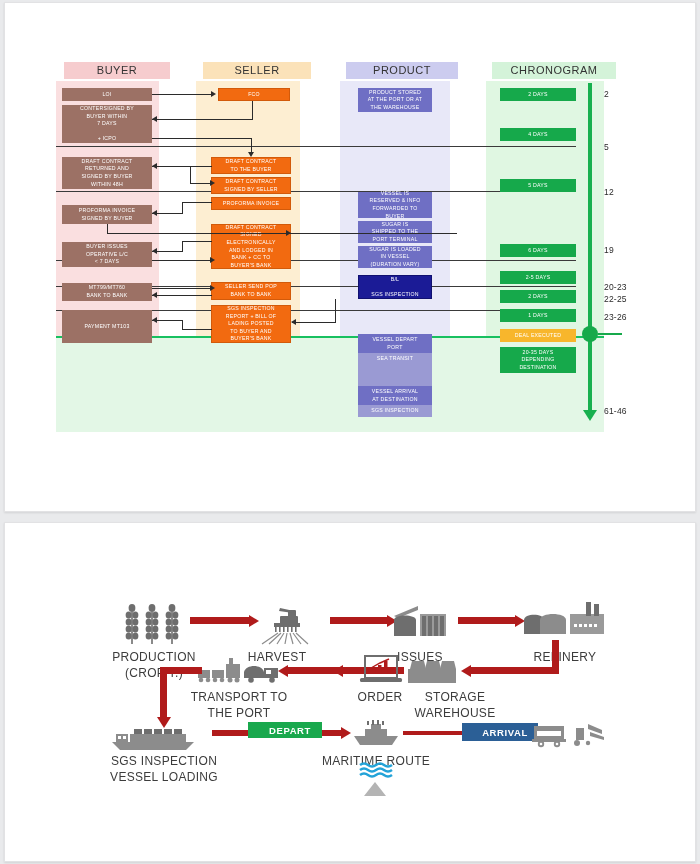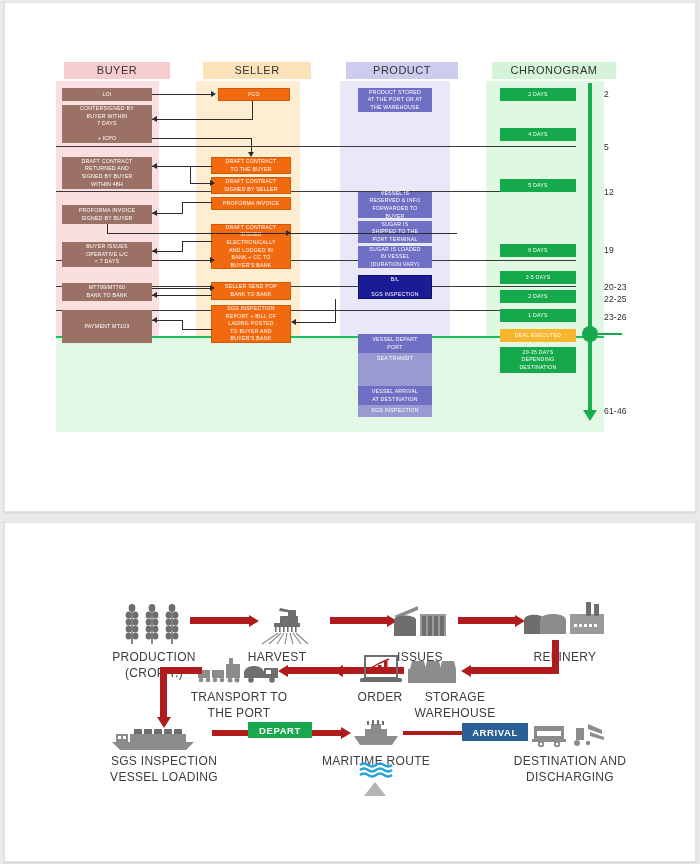--- a/index.html
+++ b/index.html
@@ -105,21 +105,21 @@
   .ico{position:absolute;}
   .ar-line{position:absolute;background:#b01b1b;}
   .ar-head-r{position:absolute;width:0;height:0;
     border-top:6px solid transparent;border-bottom:6px solid transparent;border-left:10px solid #b01b1b;}
   .ar-head-l{position:absolute;width:0;height:0;
     border-top:6px solid transparent;border-bottom:6px solid transparent;border-right:10px solid #b01b1b;}
   .ar-head-d{position:absolute;width:0;height:0;
     border-left:7px solid transparent;border-right:7px solid transparent;border-top:11px solid #b01b1b;}
   .chip{
     position:absolute;display:flex;align-items:center;justify-content:center;
-    color:#fff;font-size:9.5px;font-weight:bold;letter-spacing:.6px;
+    color:#fff;font-size:9.5px;font-weight:bold;letter-spacing:.6px;padding-left:10px;
   }
   .chip-depart{background:#19a84d;}
   .chip-arrival{background:#2b5f96;}
 </style>
 </head>
 <body>
 
 <div class="page">
 
   <div class="panel" id="panel-top"></div>
@@ -554,17 +554,15 @@
           <circle cx="25" cy="24" r="1.3" fill="#ffffff"></circle>
       </g>
       <g fill="#8c8c8c">
         <path d="M44 20 L44 8 L52 8 L52 20 Z"></path>
         <path d="M56 4 L70 10 L70 14 L56 9 Z"></path>
         <path d="M58 12 L72 17 L72 20 L58 16 Z"></path>
         <circle cx="45" cy="23" r="3"></circle>
           <circle cx="56" cy="23" r="2.2"></circle>
       </g>
     </svg>
-    <div class="sc-label" style="left:505px;top:232px;width:130px;">DESTINATION  AND
-DISCHARGING</div>
   </div>
 
 </div>
 
 </body></html>

